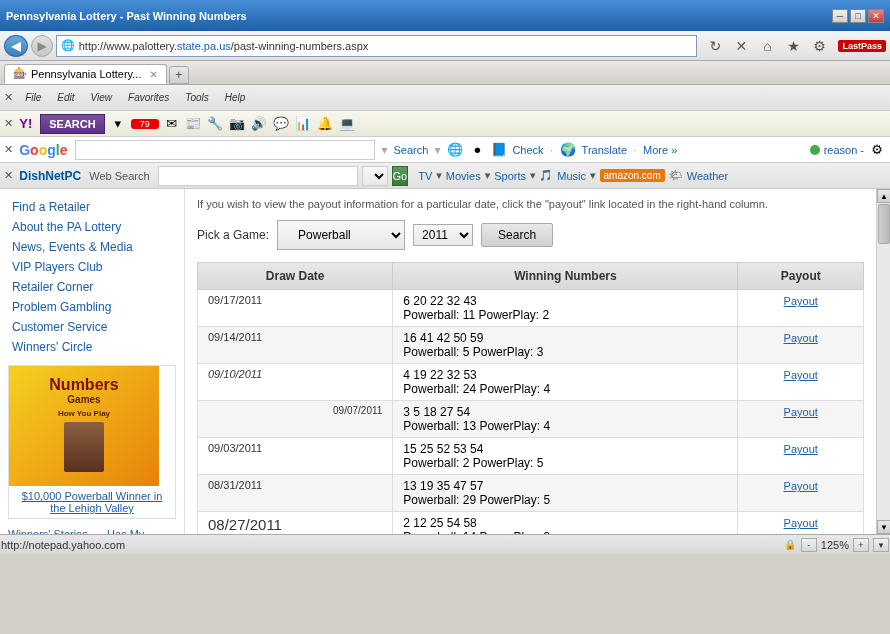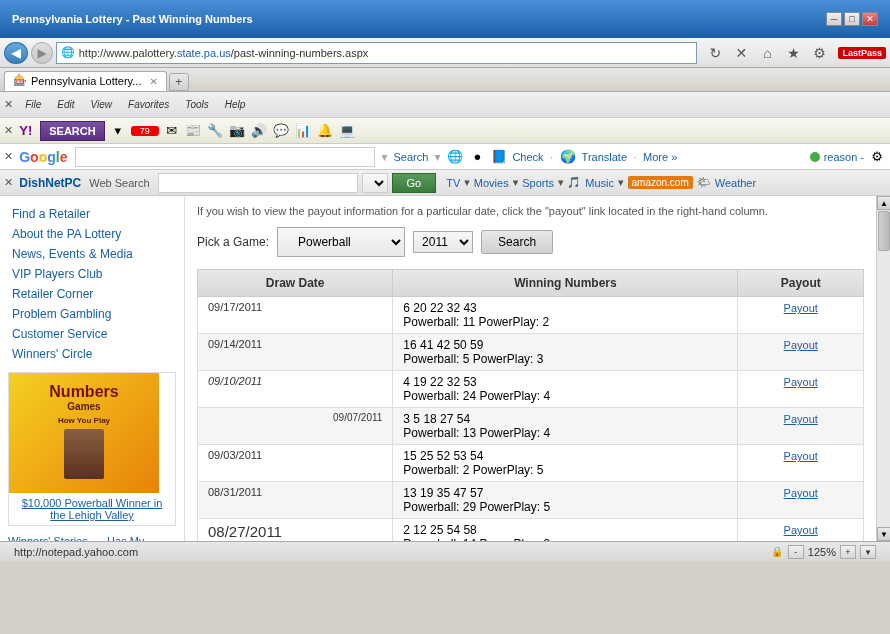--- a/index.html
+++ b/index.html
@@ -1,25 +1,25 @@
 <!DOCTYPE html>
 <html><head>
   <meta charset="utf-8">
   <style>
     * { margin: 0; padding: 0; box-sizing: border-box; }
     body { font-family: Arial, sans-serif; font-size: 12px; background: #d4d0c8; width: 890px; height: 634px; overflow: hidden; }
 
     
     .title-bar {
       background: linear-gradient(to bottom, #4a90d9, #1a5fa8);
-      height: 38px;
+      height: 31px;
       display: flex;
       align-items: center;
       justify-content: space-between;
-      padding: 0 12px;
+      padding: 0 6px;
       color: white;
       text-align: right;
     }
     .title-bar-text { font-size: 11px; font-weight: bold; }
     .title-bar-buttons { display: flex; gap: 2px; }
     .tb-btn {
       width: 16px; height: 14px;
       border: 1px solid #888;
       display: flex; align-items: center; justify-content: center;
       font-size: 9px; cursor: pointer; color: #333;
@@ -216,21 +216,21 @@
     .dishnet-search-dd {
       height: 20px;
       border: 1px solid #ccc;
       font-size: 11px;
       background: linear-gradient(to bottom, #f8f8f8, #e8e8e8);
       padding: 0 2px;
       cursor: pointer;
     }
     .dishnet-go-btn {
       height: 20px;
-      padding: 0 14px;
+      padding: 0 0;
       background: linear-gradient(to bottom, #5a9a5a, #3a7a3a);
       color: white;
       border: 1px solid #2a6a2a;
       font-size: 11px;
       cursor: pointer;
     }
 
     
     .sidebar {
       width: 185px;
@@ -381,21 +381,21 @@
       border-radius: 2px;
     }
 
     
     .status-bar {
       height: 20px;
       background: linear-gradient(to bottom, #e8e8e8, #d8d8d8);
       border-top: 1px solid #aaa;
       display: flex;
       align-items: center;
-      padding: 0 14px;
+      padding: 0 1px;
       font-size: 11px;
       color: #333;
       justify-content: space-between;
     }
     .status-url { flex: 1; }
     .status-zoom { display: flex; align-items: center; gap: 4px; }
     .zoom-btn {
       width: 16px; height: 14px;
       background: linear-gradient(to bottom, #f0f0f0, #d8d8d8);
       border: 1px solid #aaa;

